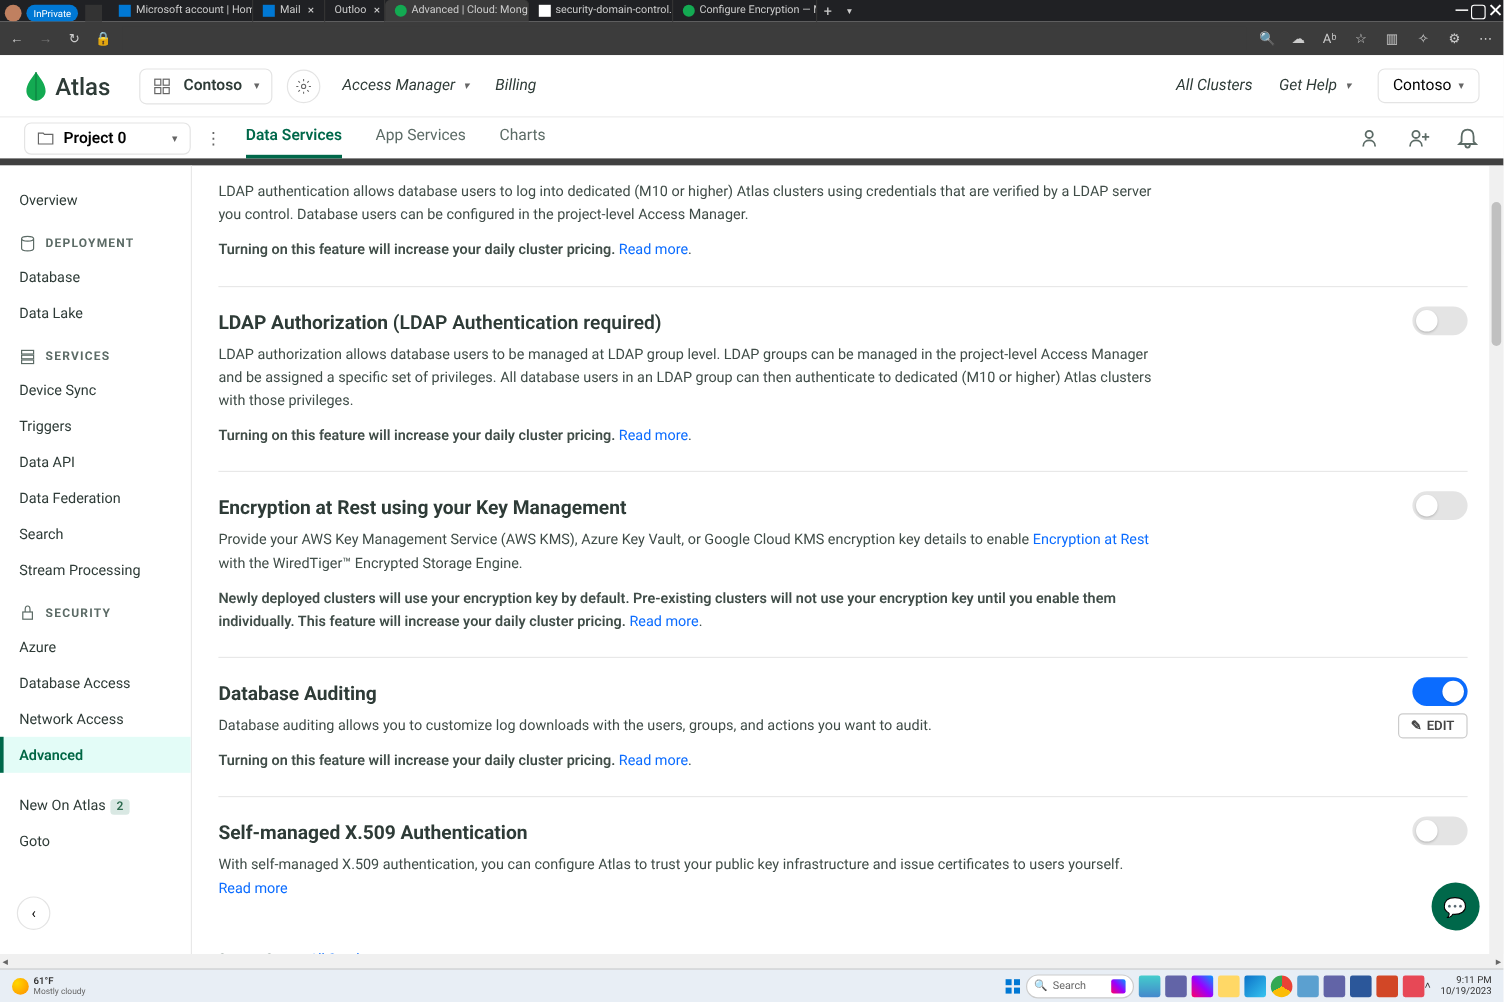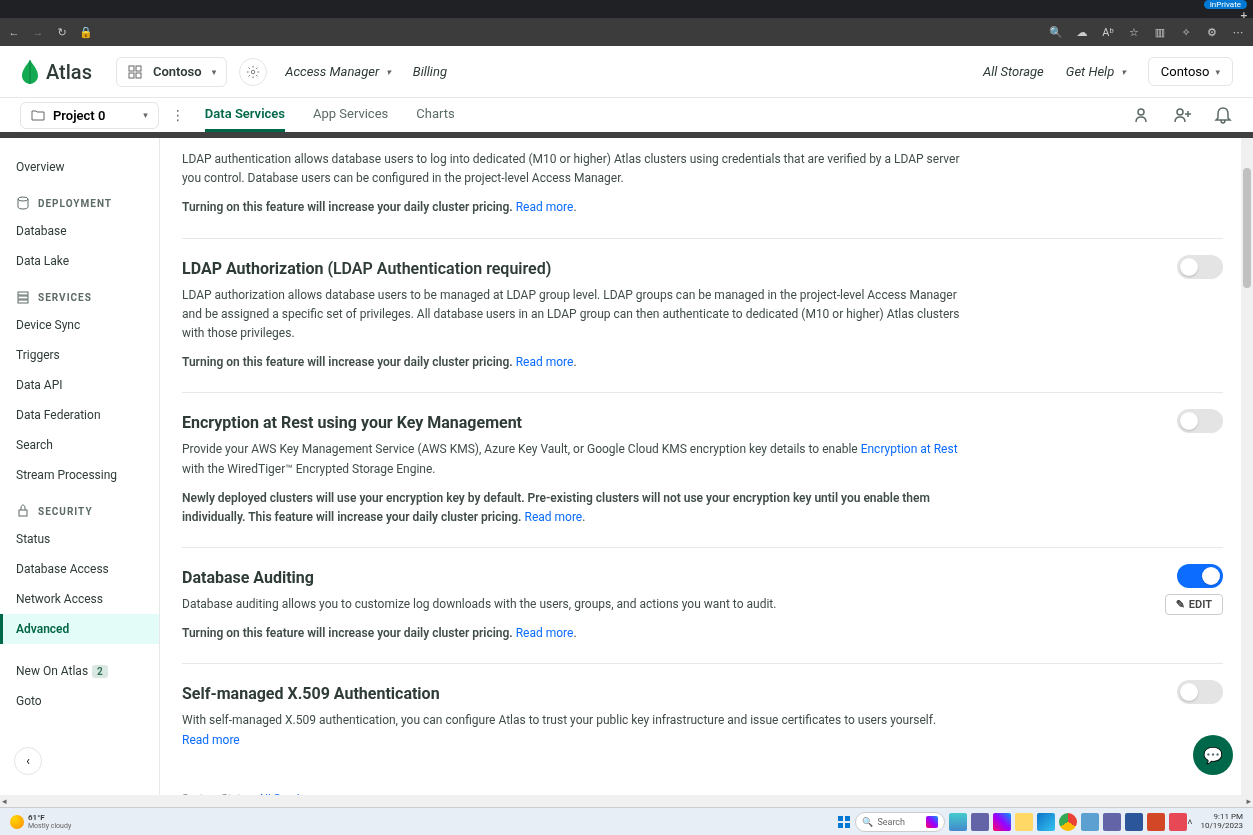--- a/index.html
+++ b/index.html
@@ -1,18 +1,18 @@
 <!DOCTYPE html>
 <html><head>
 <meta charset="utf-8">
 <style>
   * { margin:0; padding:0; box-sizing:border-box; font-family:-apple-system,BlinkMacSystemFont,"Segoe UI",Roboto,sans-serif; }
   body { width:1253px; height:835px; background:#f8f8f8; overflow:hidden; display:flex; flex-direction:column; }
   
-  .tabstrip { height:18px; background:#202124; display:flex; align-items:flex-end; padding-left:4px;flex-direction:column; }
+  .tabstrip { height:18px; background:#202124; display:flex; align-items:flex-end; padding-left:4px; }
   .inprivate { background:#0078d4; color:#fff; font-size:8px; height:14px; display:flex; align-items:center; padding:0 6px; border-radius:7px; margin-right:6px; }
   .avatar-s { width:14px; height:14px; border-radius:50%; background:#c08060; margin-right:4px; }
   .btab { height:18px; display:flex; align-items:center; padding:0 8px; font-size:9px; color:#ccc; border-right:1px solid #333; max-width:120px; overflow:hidden; white-space:nowrap; }
   .btab.active { background:#3c3c3c; border-radius:4px 4px 0 0; }
   .btab .fav { width:10px; height:10px; margin-right:4px; flex-shrink:0; }
   .btab .x { margin-left:6px; font-size:10px; }
   .newtab { width:18px; height:18px; color:#ccc; display:flex; align-items:center; justify-content:center; font-size:12px; }
   
   .addrbar { height:28px; background:#3c3c3c; display:flex; align-items:center; padding:0 6px; gap:8px; }
   .addrbar .navicon { width:16px; height:16px; color:#ccc; display:flex; align-items:center; justify-content:center; font-size:11px; }
@@ -167,21 +167,21 @@
         <circle cx="8" cy="8" r="2" fill="none" stroke="#666"></circle>
         <path d="M8 1 L8 3 M8 13 L8 15 M1 8 L3 8 M13 8 L15 8 M3 3 L4.5 4.5 M11.5 11.5 L13 13 M3 13 L4.5 11.5 M11.5 4.5 L13 3" stroke="#666"></path>
       </svg>
   </div>
   <div class="top-link">
       <span>Access Manager</span>
       <span class="caret">▾</span>
     </div>
   <div class="top-link">Billing</div>
   <div class="spacer"></div>
-  <div class="top-link">All Storage</div>
+  <div class="top-link">All Clusters</div>
   <div class="top-link">
       <span>Get Help</span>
       <span class="caret">▾</span>
     </div>
   <div class="company-pill">
       <span>Contoso</span>
       <span class="caret">▾</span>
     </div>
 </div>
 
@@ -241,21 +241,21 @@
     <div class="side-item">Data Federation</div>
     <div class="side-item">Search</div>
     <div class="side-item">Stream Processing</div>
     <div class="side-header">
       <svg class="side-icon" viewBox="0 0 14 14">
           <rect x="3" y="6" width="8" height="6" fill="none" stroke="#5c6b66"></rect>
           <path d="M5 6 L5 4 C5 2 6 1 7 1 C8 1 9 2 9 4 L9 6" fill="none" stroke="#5c6b66"></path>
         </svg>
       <span>SECURITY</span>
     </div>
-    <div class="side-item">Status</div>
+    <div class="side-item">Azure</div>
     <div class="side-item">Database Access</div>
     <div class="side-item">Network Access</div>
     <div class="side-item active">Advanced</div>
     <div class="side-item" style="margin-top:12px;">
       <span>New On Atlas</span><span class="badge">2</span>
     </div>
     <div class="side-item">Goto</div>
     <div class="collapse-btn">
       <span>‹</span>
     </div>

